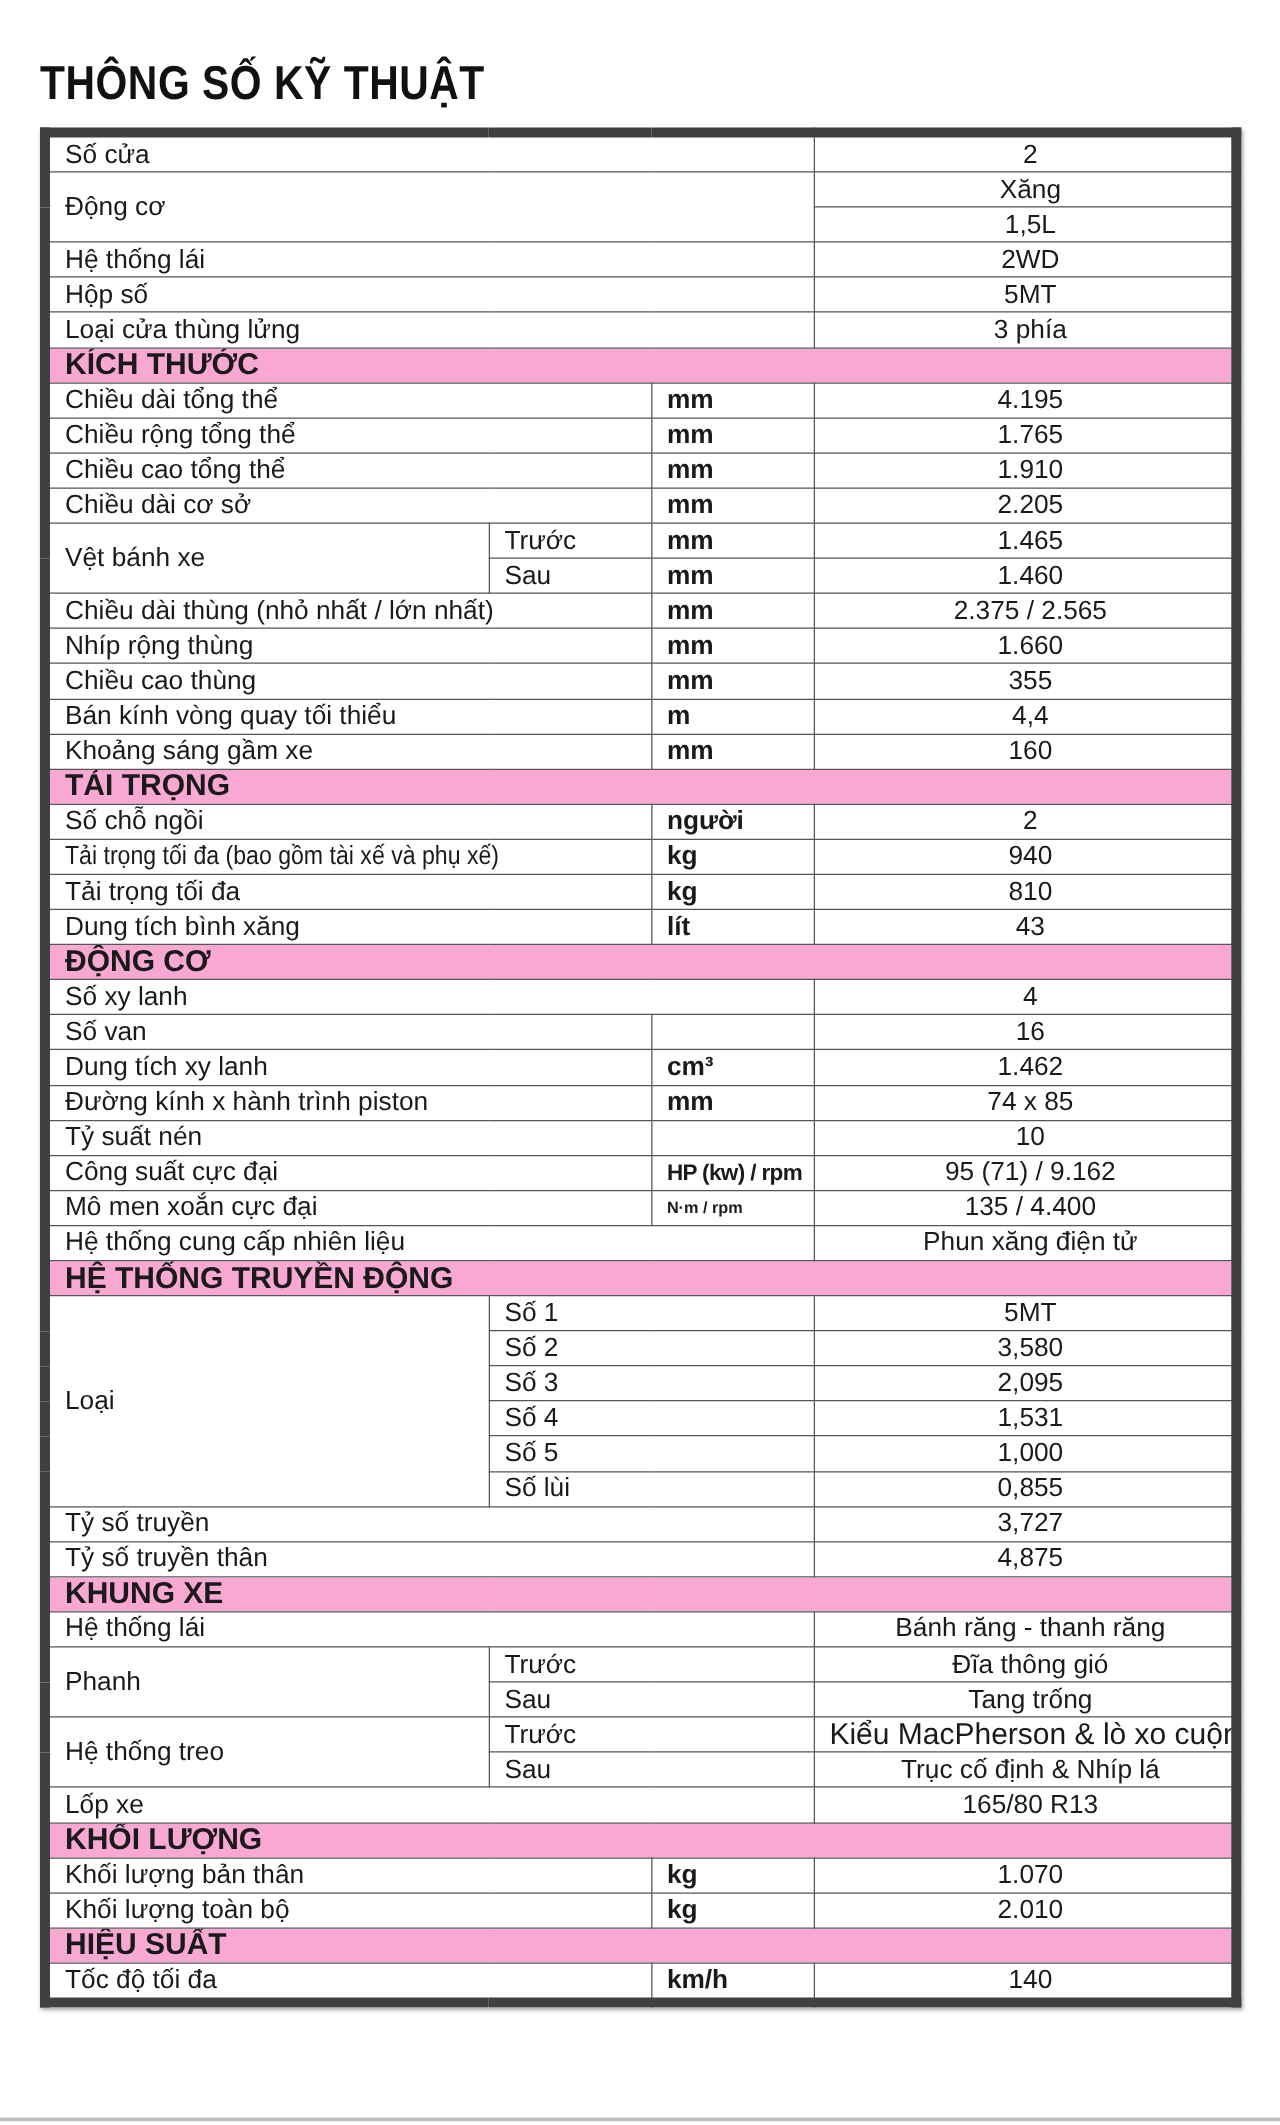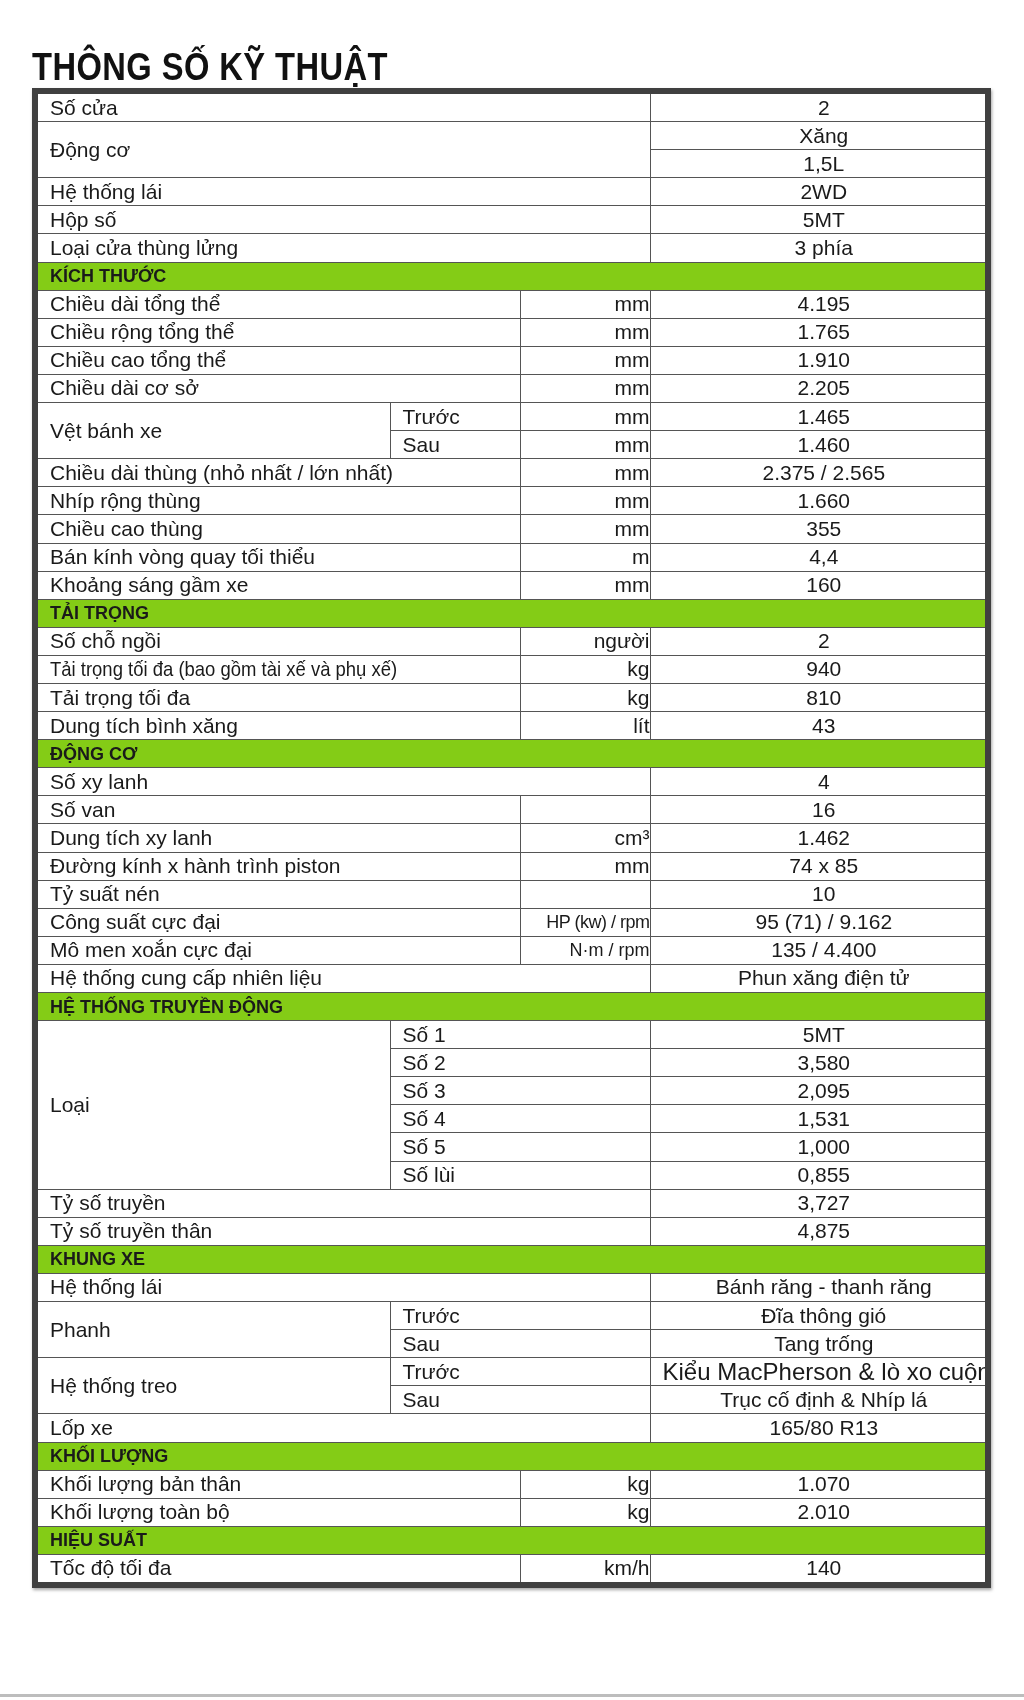--- a/index.html
+++ b/index.html
@@ -1,27 +1,27 @@
 <!DOCTYPE html>
 <html><head>
 <meta charset="utf-8">
 <style>
   html, body { margin: 0; padding: 0; background: #ffffff; }
   body { width: 1024px; height: 1700px; position: relative; overflow: hidden;
          font-family: "Liberation Sans", "DejaVu Sans", sans-serif; color: #1a1a1a; }
   .title { position: absolute; left: 32px; top: 46px; font-size: 38px; font-weight: bold;
            letter-spacing: 0.5px; transform: scaleX(0.86); transform-origin: left top; color: #111; }
-  table.spec { position: absolute; left: 32px; top: 88px; width: 953px;
+  table.spec { position: absolute; left: 32px; top: 102px; width: 953px;
                border-collapse: collapse; table-layout: fixed;
-               border: 6px solid #404040; box-shadow: 1px 2px 3px rgba(0,0,0,0.35); }
+               border: 8px solid #404040; box-shadow: 1px 2px 3px rgba(0,0,0,0.35); }
   table.spec td { border: 1.5px solid #555; height: 27.1px; padding: 0 0 0 12px;
                   font-size: 21px; line-height: 26px; white-space: nowrap; overflow: hidden; }
-  td.c { text-align: right; padding: 0; }
+  td.c { text-align: left; padding: 0; font-weight: bold; }
   td.val { text-align: center; padding: 0; }
-  tr.sec td { background: #84cc16; font-weight: bold; font-size: 18px; color: #1a1a1a;
+  tr.sec td { background: #f9a8d4; font-weight: bold; font-size: 24px; color: #1a1a1a;
               border-left: none; border-right: none; }
   col.c1 { width: 355px; } col.c2 { width: 130px; } col.c3 { width: 130px; } col.c4 { width: 338px; }
   .narrow { transform: scaleX(0.88); display: inline-block; transform-origin: left center; }
   .watermark { position: absolute; right: 22px; top: 1760px; font-size: 18px; font-style: italic;
                font-weight: bold; color: #fff; -webkit-text-stroke: 1px #999; letter-spacing: -0.5px; }
   .bottom-line { position: absolute; left: 0; top: 1694px; width: 1024px; height: 3px; background: #bdbdbd; }
 </style>
 </head>
 <body>
 
@@ -171,21 +171,21 @@
       <td class="c"></td>
       <td class="val">10</td>
     </tr>
     <tr>
       <td colspan="2">Công suất cực đại</td>
       <td class="c" style="font-size:18px;letter-spacing:-0.5px">HP (kw) / rpm</td>
       <td class="val">95 (71) / 9.162</td>
     </tr>
     <tr>
       <td colspan="2">Mô men xoắn cực đại</td>
-      <td class="c" style="font-size:18px">N·m / rpm</td>
+      <td class="c" style="font-size:13px">N·m / rpm</td>
       <td class="val">135 / 4.400</td>
     </tr>
     <tr>
       <td colspan="3">Hệ thống cung cấp nhiên liệu</td>
       <td class="val">Phun xăng điện tử</td>
     </tr>
 
     <tr class="sec">
       <td colspan="4">HỆ THỐNG TRUYỀN ĐỘNG</td>
     </tr>

